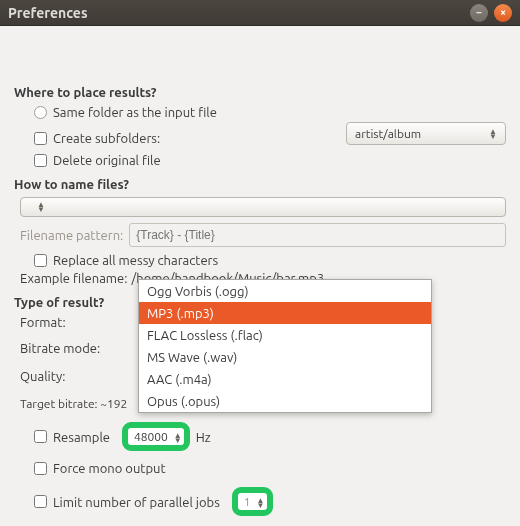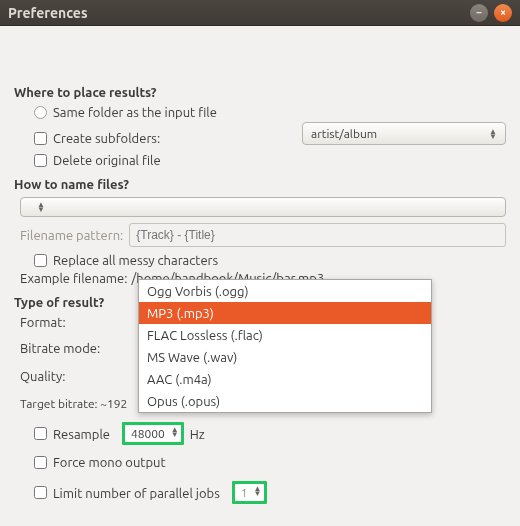--- a/index.html
+++ b/index.html
@@ -68,22 +68,22 @@
   border-radius: 4px;
   padding: 4px 8px;
   font-size: 12px;
   display: flex; align-items: center; justify-content: space-between;
   cursor: pointer;
 }
 .select .arrows {
   display: flex; flex-direction: column; line-height: 5px; font-size: 8px; color: #6a655f; margin-left: 8px;
 }
 .spinner {
-  background: #fff; border: 3px solid #22c55e; border-radius: 1px;
-  display: inline-flex; align-items: flex-start; padding: 2px 2px 2px 6px;
+  background: #fff; border: 6px solid #22c55e; border-radius: 9px;
+  display: inline-flex; align-items: flex-end; padding: 2px 2px 2px 6px;
   font-size: 12px;
 }
 .spinner .arrows { display: flex; flex-direction: column; line-height: 5px; font-size: 8px; color: #6a655f; margin-left: 6px; }
 .text-input {
   background: #f2f1f0; border: 1px solid #c7c2bb; border-radius: 3px;
   padding: 4px 6px; font-size: 12px; color: #9a948c;
 }
 .disabled { color: #9a948c; }
 .italic { }
 .dropdown-popup {
@@ -120,21 +120,21 @@
   <div class="row indent1">
     <input type="radio" class="radio-orange" style="">
     <span>Same folder as the input file</span>
   </div>
 
 
   <div class="row indent1" style="margin-bottom:8px;align-items:flex-end;">
     <input type="checkbox" style="">
     <span>Create subfolders:</span>
     <span style="flex:1"></span>
-    <div class="select" style="width:204px">
+    <div class="select" style="width:160px">
       <span>artist/album</span>
       <span class="arrows">
           <span>▲</span>
           <span>▼</span>
         </span>
     </div>
   </div>
 
   <div class="row indent1" style="margin-bottom:10px;">
     <input type="checkbox" style="">

